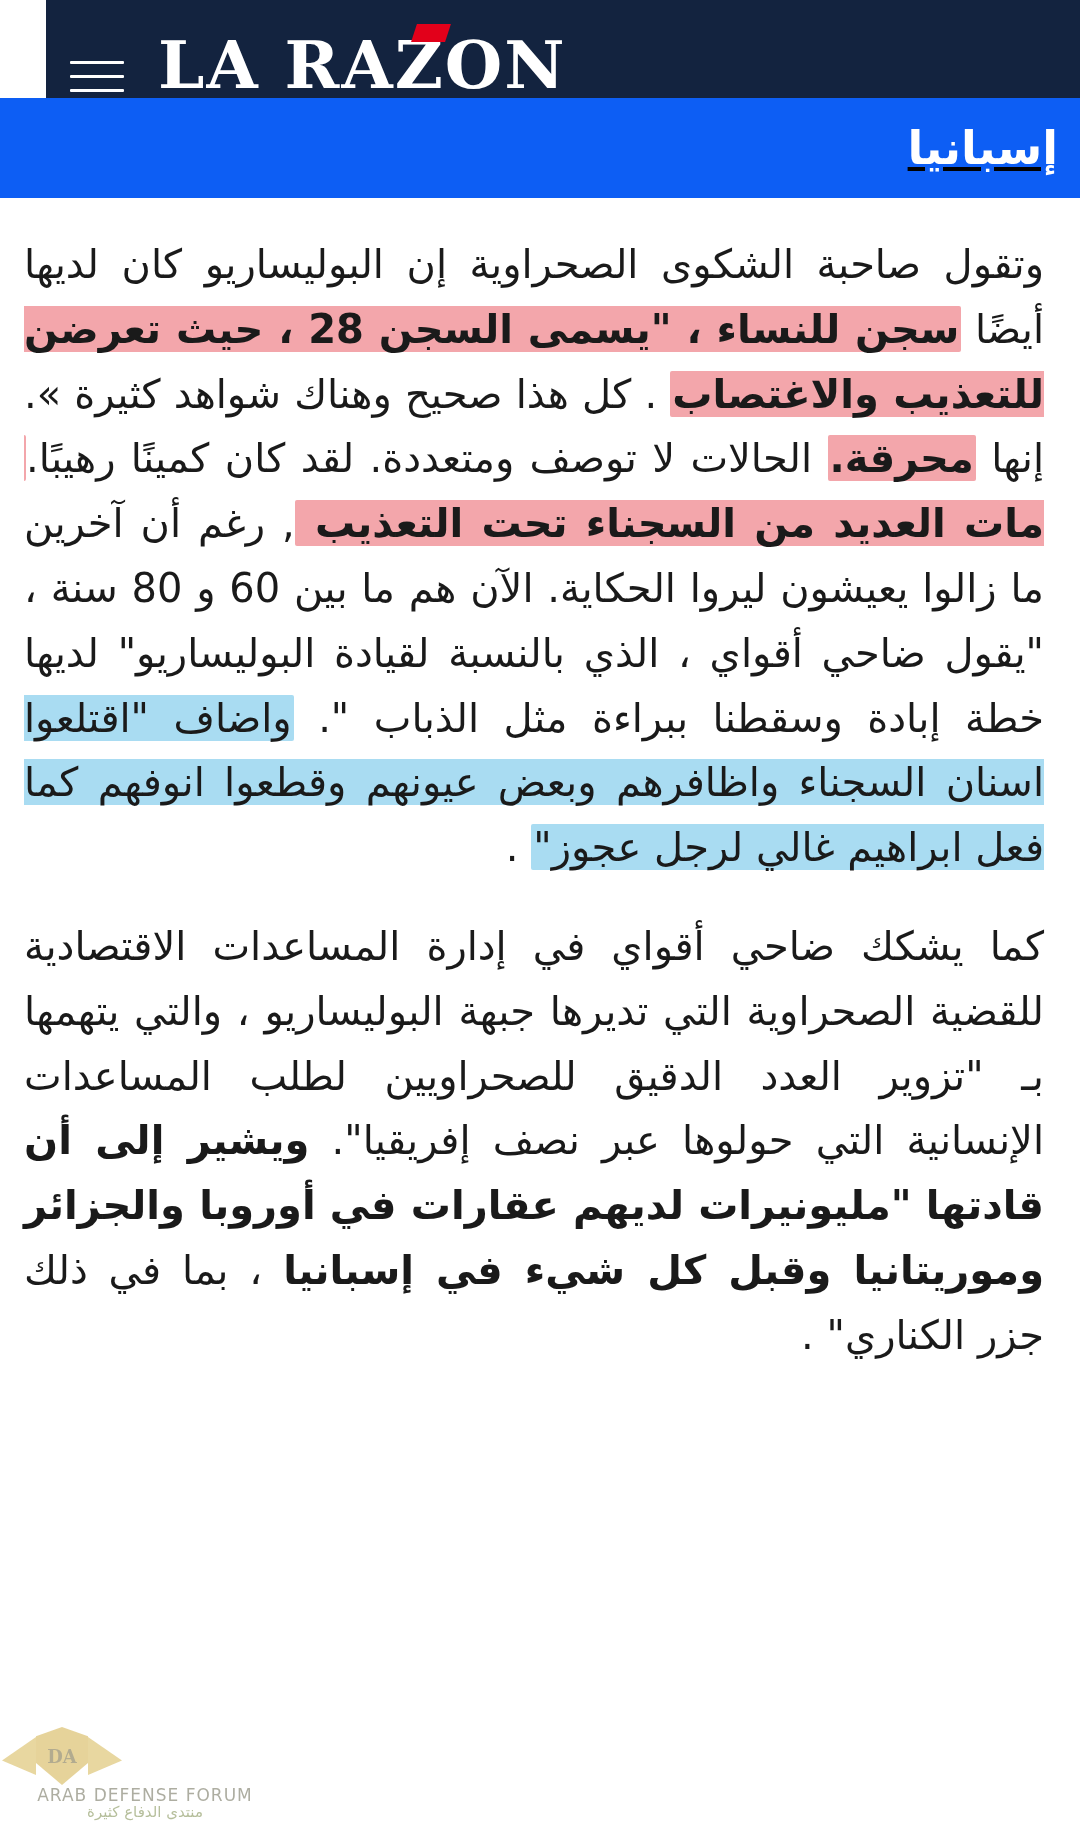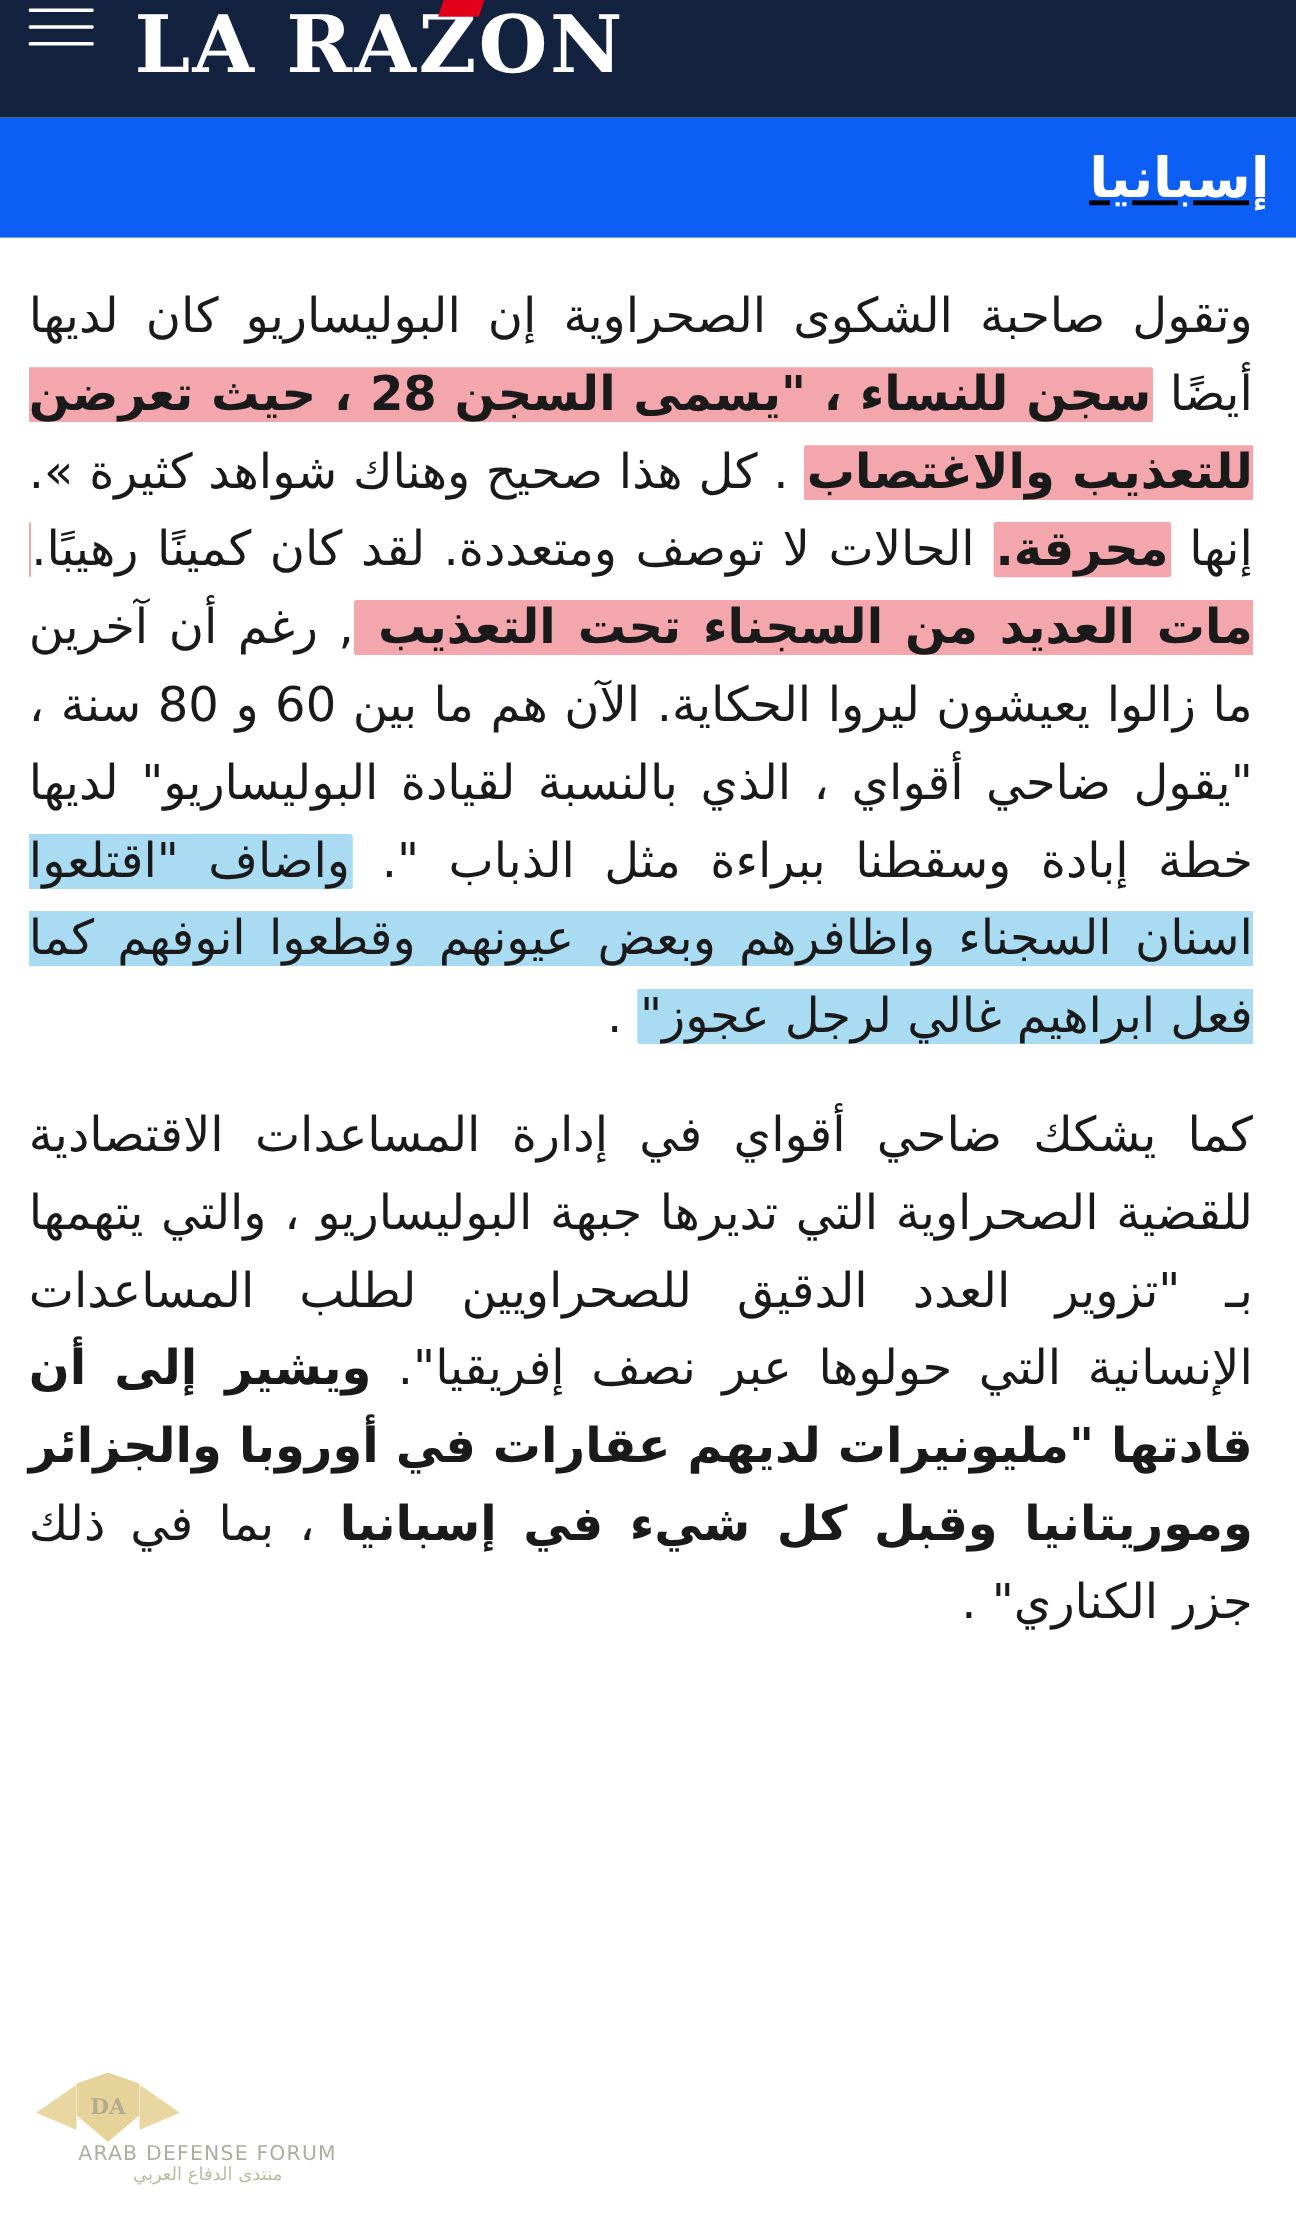--- a/index.html
+++ b/index.html
@@ -13,23 +13,24 @@
     position: relative;
     overflow: hidden;
     font-family: "DejaVu Sans", "Liberation Sans", sans-serif;
   }
 
   
   .site-header {
     height: 98px;
     background: #13233f;
     display: flex;
-    align-items: flex-start;
+    align-items: flex-end;
     position: relative;
     direction: ltr;
+    margin-left: 46px;
   }
   .hamburger {
     width: 54px;
     height: 44px;
     margin-left: 24px;
     margin-right: 10px;
     display: flex;
     flex-direction: column;
     justify-content: center;
     gap: 11px;
@@ -112,21 +113,21 @@
     background: #a9dcf2;
     color: #1a1a1a;
     padding: 0 2px;
     border-radius: 2px;
   }
   strong.b { font-weight: 700; }
 
   
   .watermark {
     position: absolute;
-    left: 28px;
+    left: 0;
     bottom: 26px;
     width: 290px;
     height: 92px;
     opacity: 0.55;
     direction: ltr;
     pointer-events: none;
   }
   .watermark .wm-shield {
     position: absolute;
     left: 36px;
@@ -209,14 +210,14 @@
   <p class="p-second"><span>كما يشكك ضاحي أقواي في إدارة المساعدات الاقتصادية للقضية الصحراوية التي تديرها جبهة البوليساريو ، والتي يتهمها بـ "تزوير العدد الدقيق للصحراويين لطلب المساعدات الإنسانية التي حولوها عبر نصف إفريقيا". </span><strong class="b">ويشير إلى أن قادتها "مليونيرات لديهم عقارات في أوروبا والجزائر وموريتانيا وقبل كل شيء في إسبانيا</strong><span> ، بما في ذلك جزر الكناري" .</span></p>
 
 
 </div>
 
 <div class="watermark">
   <div class="wm-wing-l"></div>
   <div class="wm-shield"></div>
   <div class="wm-wing-r"></div>
   <div class="wm-text1">ARAB DEFENSE FORUM</div>
-  <div class="wm-text2">منتدى الدفاع العربي</div>
+  <div class="wm-text2">منتدى الدفاع كثيرة</div>
 </div>
 
 </body></html>

